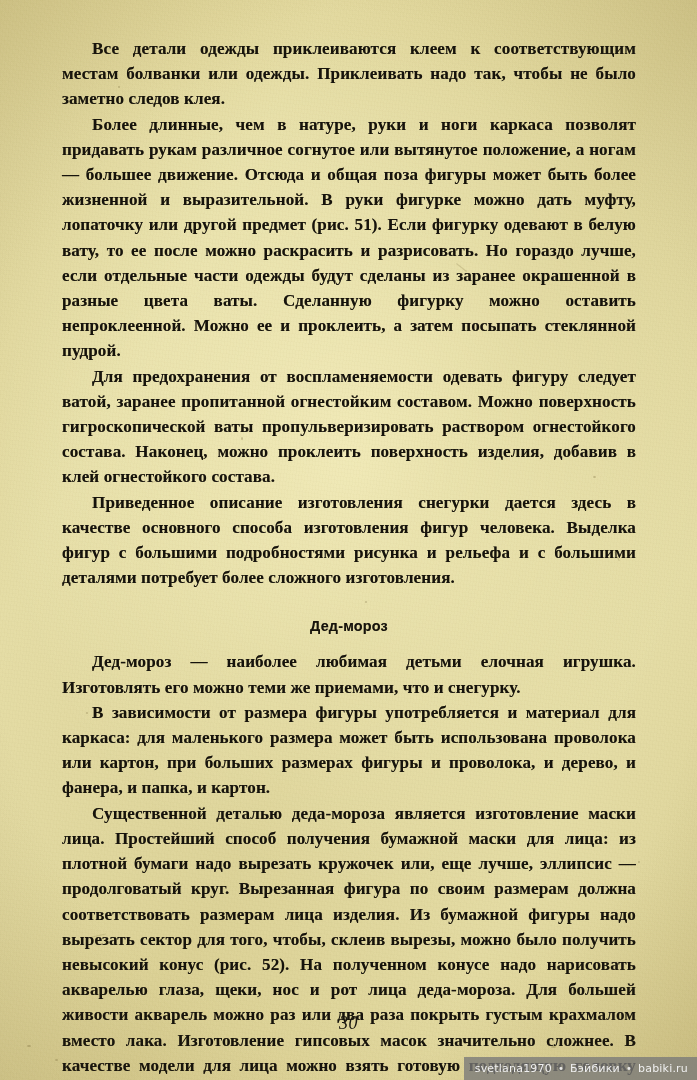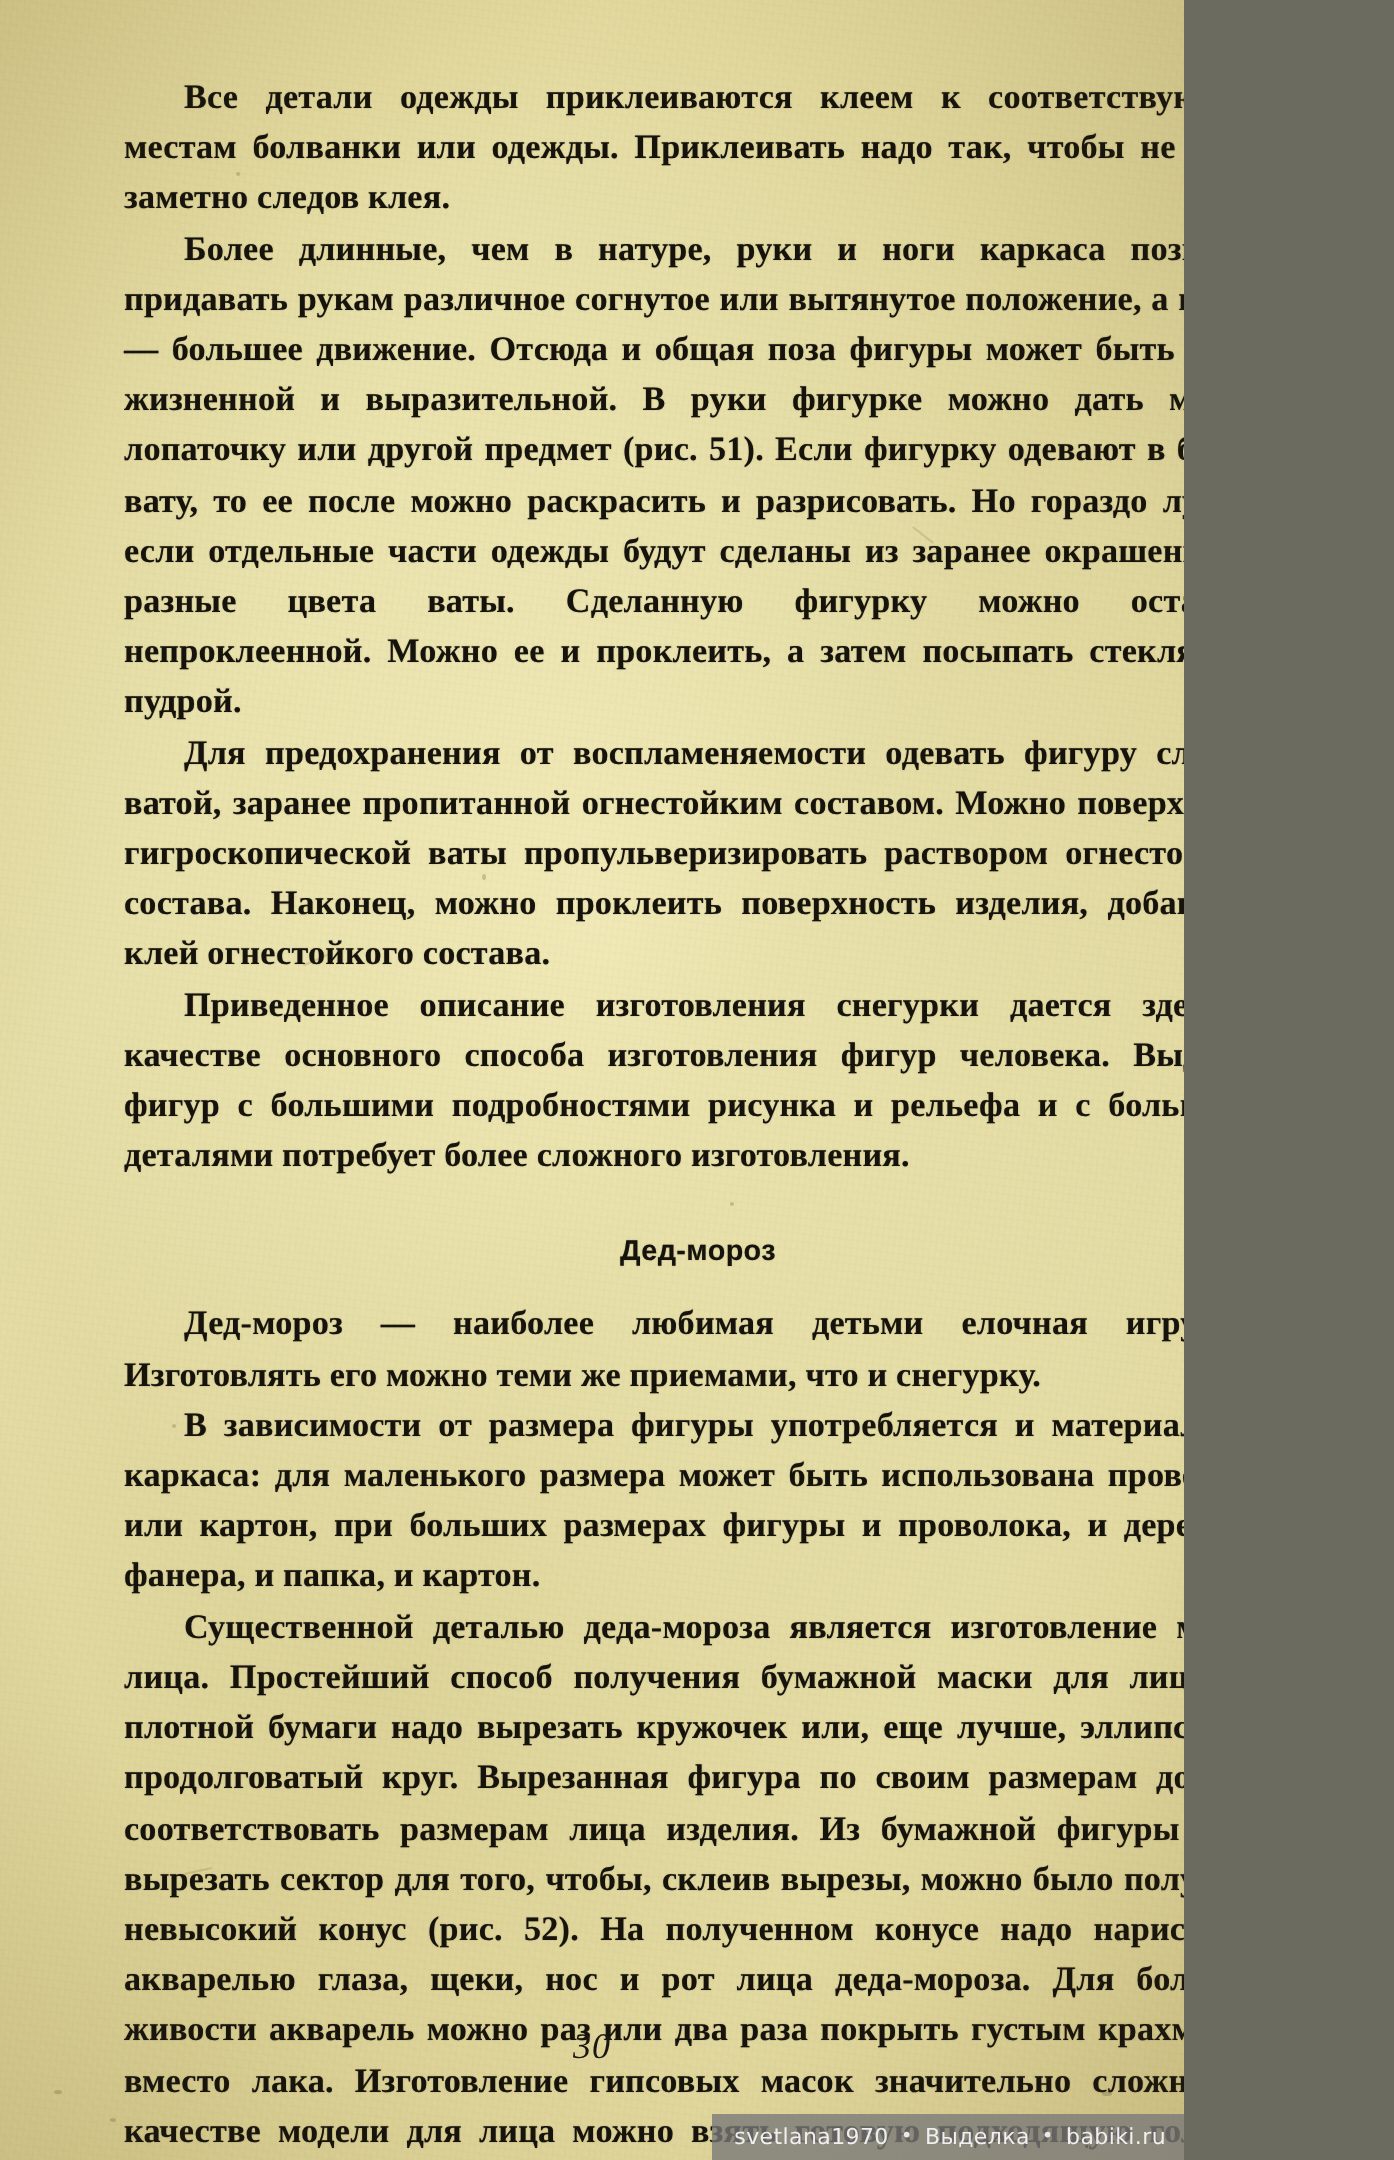--- a/index.html
+++ b/index.html
@@ -5,21 +5,21 @@
   html, body {
     margin: 0;
     padding: 0;
     background: #6b6b60;
   }
   body {
     font-family: "Liberation Serif", serif;
   }
   .page {
     position: relative;
-    width: 592px;
+    width: 697px;
     height: 1080px;
     overflow: hidden;
     background-color: #e3dba4;
     background-image:
       radial-gradient(ellipse 70% 55% at 50% 42%, rgba(255,250,205,0.55) 0%, rgba(255,250,205,0.0) 72%),
       radial-gradient(ellipse 120% 90% at 50% 50%, rgba(214,200,130,0.0) 48%, rgba(190,173,110,0.38) 100%),
       linear-gradient(118deg, rgba(205,190,120,0.30) 0%, rgba(238,230,175,0.12) 26%, rgba(200,186,118,0.26) 55%, rgba(236,228,172,0.10) 78%, rgba(198,182,114,0.32) 100%),
       linear-gradient(to bottom, rgba(226,214,150,0.35) 0%, rgba(238,230,180,0.08) 14%, rgba(230,220,160,0.05) 80%, rgba(214,200,134,0.30) 100%);
   }
   
@@ -155,18 +155,18 @@
 
   </div>
 
   <div class="folio">30</div>
 
   <div class="vignette"></div>
 
   <div class="watermark">
     <span>svetlana1970</span>
     <span class="dot">•</span>
-    <span>Выделка</span>
+    <span>Бэйбики</span>
     <span class="dot">•</span>
     <span>babiki.ru</span>
   </div>
 
 </div>
 
 </body></html>

